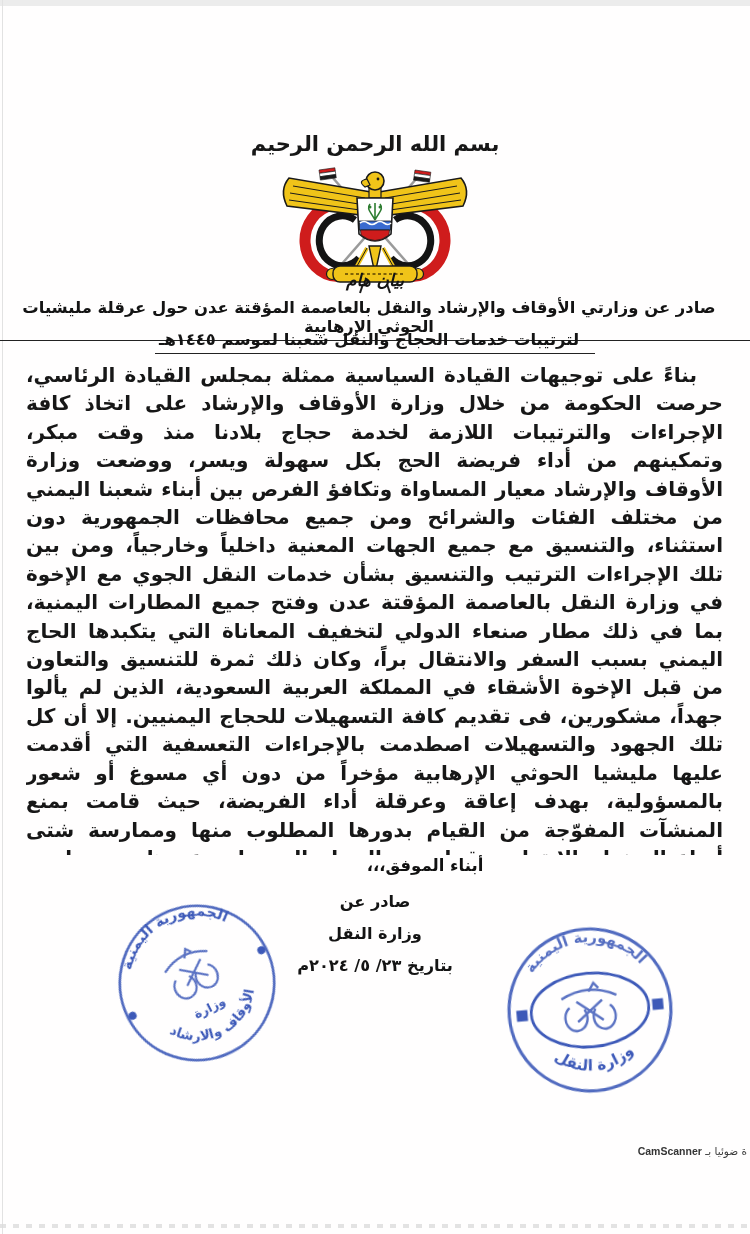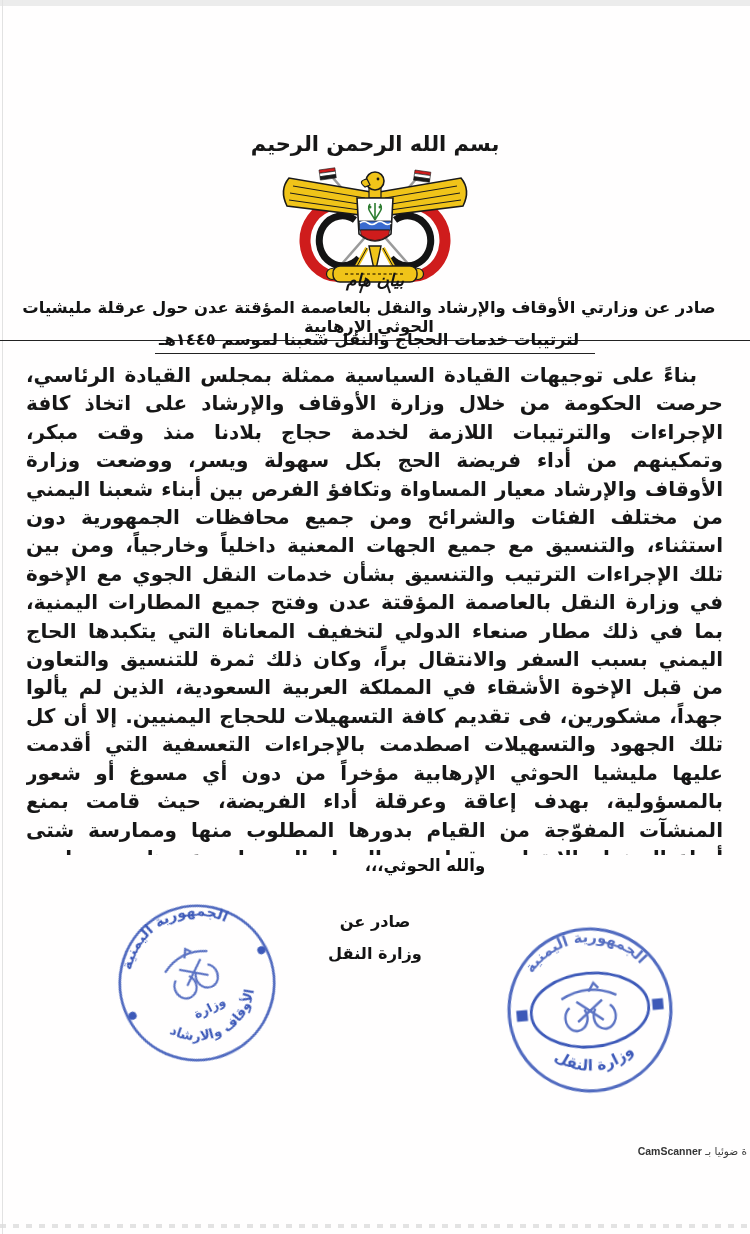--- a/index.html
+++ b/index.html
@@ -38,21 +38,21 @@
     text-align:justify;color:#171717;word-spacing:.04em;
   }
   .body-text p{margin:0;}
   .body-text p.p1{text-indent:26px;}
   .body-text p.p2{text-indent:30px;}
   .closing{
     position:absolute;top:856px;left:300px;width:250px;text-align:center;
     font-size:16.5px;font-weight:700;color:#111;
   }
   .signature{
-    position:absolute;top:906px;left:0;right:0;text-align:center;
+    position:absolute;top:886px;left:0;right:0;text-align:center;
     font-size:16.2px;font-weight:700;line-height:32px;color:#141414;
   }
   .stamp{position:absolute;opacity:.92;}
   .stamp-awqaf{left:108px;top:894px;width:178px;height:178px;transform:rotate(-27deg);}
   .stamp-transport{left:498px;top:918px;width:184px;height:184px;transform:rotate(-5deg);}
   .stamp svg{filter:blur(.2px);}
   .watermark{
     position:absolute;top:1145px;right:3px;direction:rtl;
     font-size:10.5px;color:#3d3d3d;font-weight:400;white-space:nowrap;
   }
@@ -150,25 +150,26 @@
   </div>
   <div class="headline h2">
     <span>لترتيبات خدمات الحجاج والنقل شعبنا لموسم ١٤٤٥هـ</span>
   </div>
 
   <div class="body-text">
     <p class="p1">بناءً على توجيهات القيادة السياسية ممثلة بمجلس القيادة الرئاسي، حرصت الحكومة من خلال وزارة الأوقاف والإرشاد على اتخاذ كافة الإجراءات والترتيبات اللازمة لخدمة حجاج بلادنا منذ وقت مبكر، وتمكينهم من أداء فريضة الحج بكل سهولة ويسر، ووضعت وزارة الأوقاف والإرشاد معيار المساواة وتكافؤ الفرص بين أبناء شعبنا اليمني من مختلف الفئات والشرائح ومن جميع محافظات الجمهورية دون استثناء، والتنسيق مع جميع الجهات المعنية داخلياً وخارجياً، ومن بين تلك الإجراءات الترتيب والتنسيق بشأن خدمات النقل الجوي مع الإخوة في وزارة النقل بالعاصمة المؤقتة عدن وفتح جميع المطارات اليمنية، بما في ذلك مطار صنعاء الدولي لتخفيف المعاناة التي يتكبدها الحاج اليمني بسبب السفر والانتقال براً، وكان ذلك ثمرة للتنسيق والتعاون من قبل الإخوة الأشقاء في المملكة العربية السعودية، الذين لم يألوا جهداً، مشكورين، فى تقديم كافة التسهيلات للحجاج اليمنيين. إلا أن كل تلك الجهود والتسهيلات اصطدمت بالإجراءات التعسفية التي أقدمت عليها مليشيا الحوثي الإرهابية مؤخراً من دون أي مسوغ أو شعور بالمسؤولية، بهدف إعاقة وعرقلة أداء الفريضة، حيث قامت بمنع المنشآت المفوّجة من القيام بدورها المطلوب منها وممارسة شتى أنواع الضغط والابتزاز بحقها وحق الحجاج المسجلين عبرها، ومنعها من تسديد المبالغ الخاصة بتذاكر الطيران بهدف السطو على أموال الحجاج دون مراعاة لما يترتب على ذلك من حرمان حجاج بلادنا من ممارسة حقهم في أداء ركن الإسلام الخامس.</p>
     <p class="p2">وفي هذا الصدد فإن وزارة الأوقاف والإرشاد ومعها وزارة النقل في العاصمة المؤقتة عدن ملزمتان بتوضيح ذلك للرأي العام المحلي والإقليمي والدولي، وتحمّلان مليشيات الحوثي المسؤولية الكاملة الناتجة عن هذه التصرفات التي تعيق الحاج اليمني من أداء الفريضة ومناسك الحج وما يترتب على ذلك من أعباء مالية كبيرة تمس بشكل مباشر ضيوف الرحمن والمنشآت المعنية بخدماتهم.</p>
   </div>
 
-  <div class="closing">والله الحوثي،،،</div>
+  <div class="closing">أبناء الموفق،،،</div>
 
   <div class="signature">
     <div>صادر عن</div>
     <div>وزارة النقل</div>
+    <div>بتاريخ ٢٣/ ٥/ ٢٠٢٤م</div>
   </div>
 
   <div class="stamp stamp-awqaf">
     <svg width="178" height="178" viewBox="0 0 180 180">
       <circle cx="90" cy="90" r="78" fill="none" stroke="#2d4cb3" stroke-width="2.8" opacity=".9"></circle>
       <path id="awqTop" d="M 22,90 A 68,68 0 0 1 158,90" fill="none"></path>
       <path id="awqBottom" d="M 32,90 A 58,58 0 0 0 148,90" fill="none"></path>
       <text font-size="14.5" font-weight="700" fill="#2d4cb3" font-family="DejaVu Sans, sans-serif">
         <textPath href="#awqTop" startOffset="50%" text-anchor="middle">الجمهورية اليمنية</textPath>
       </text>

